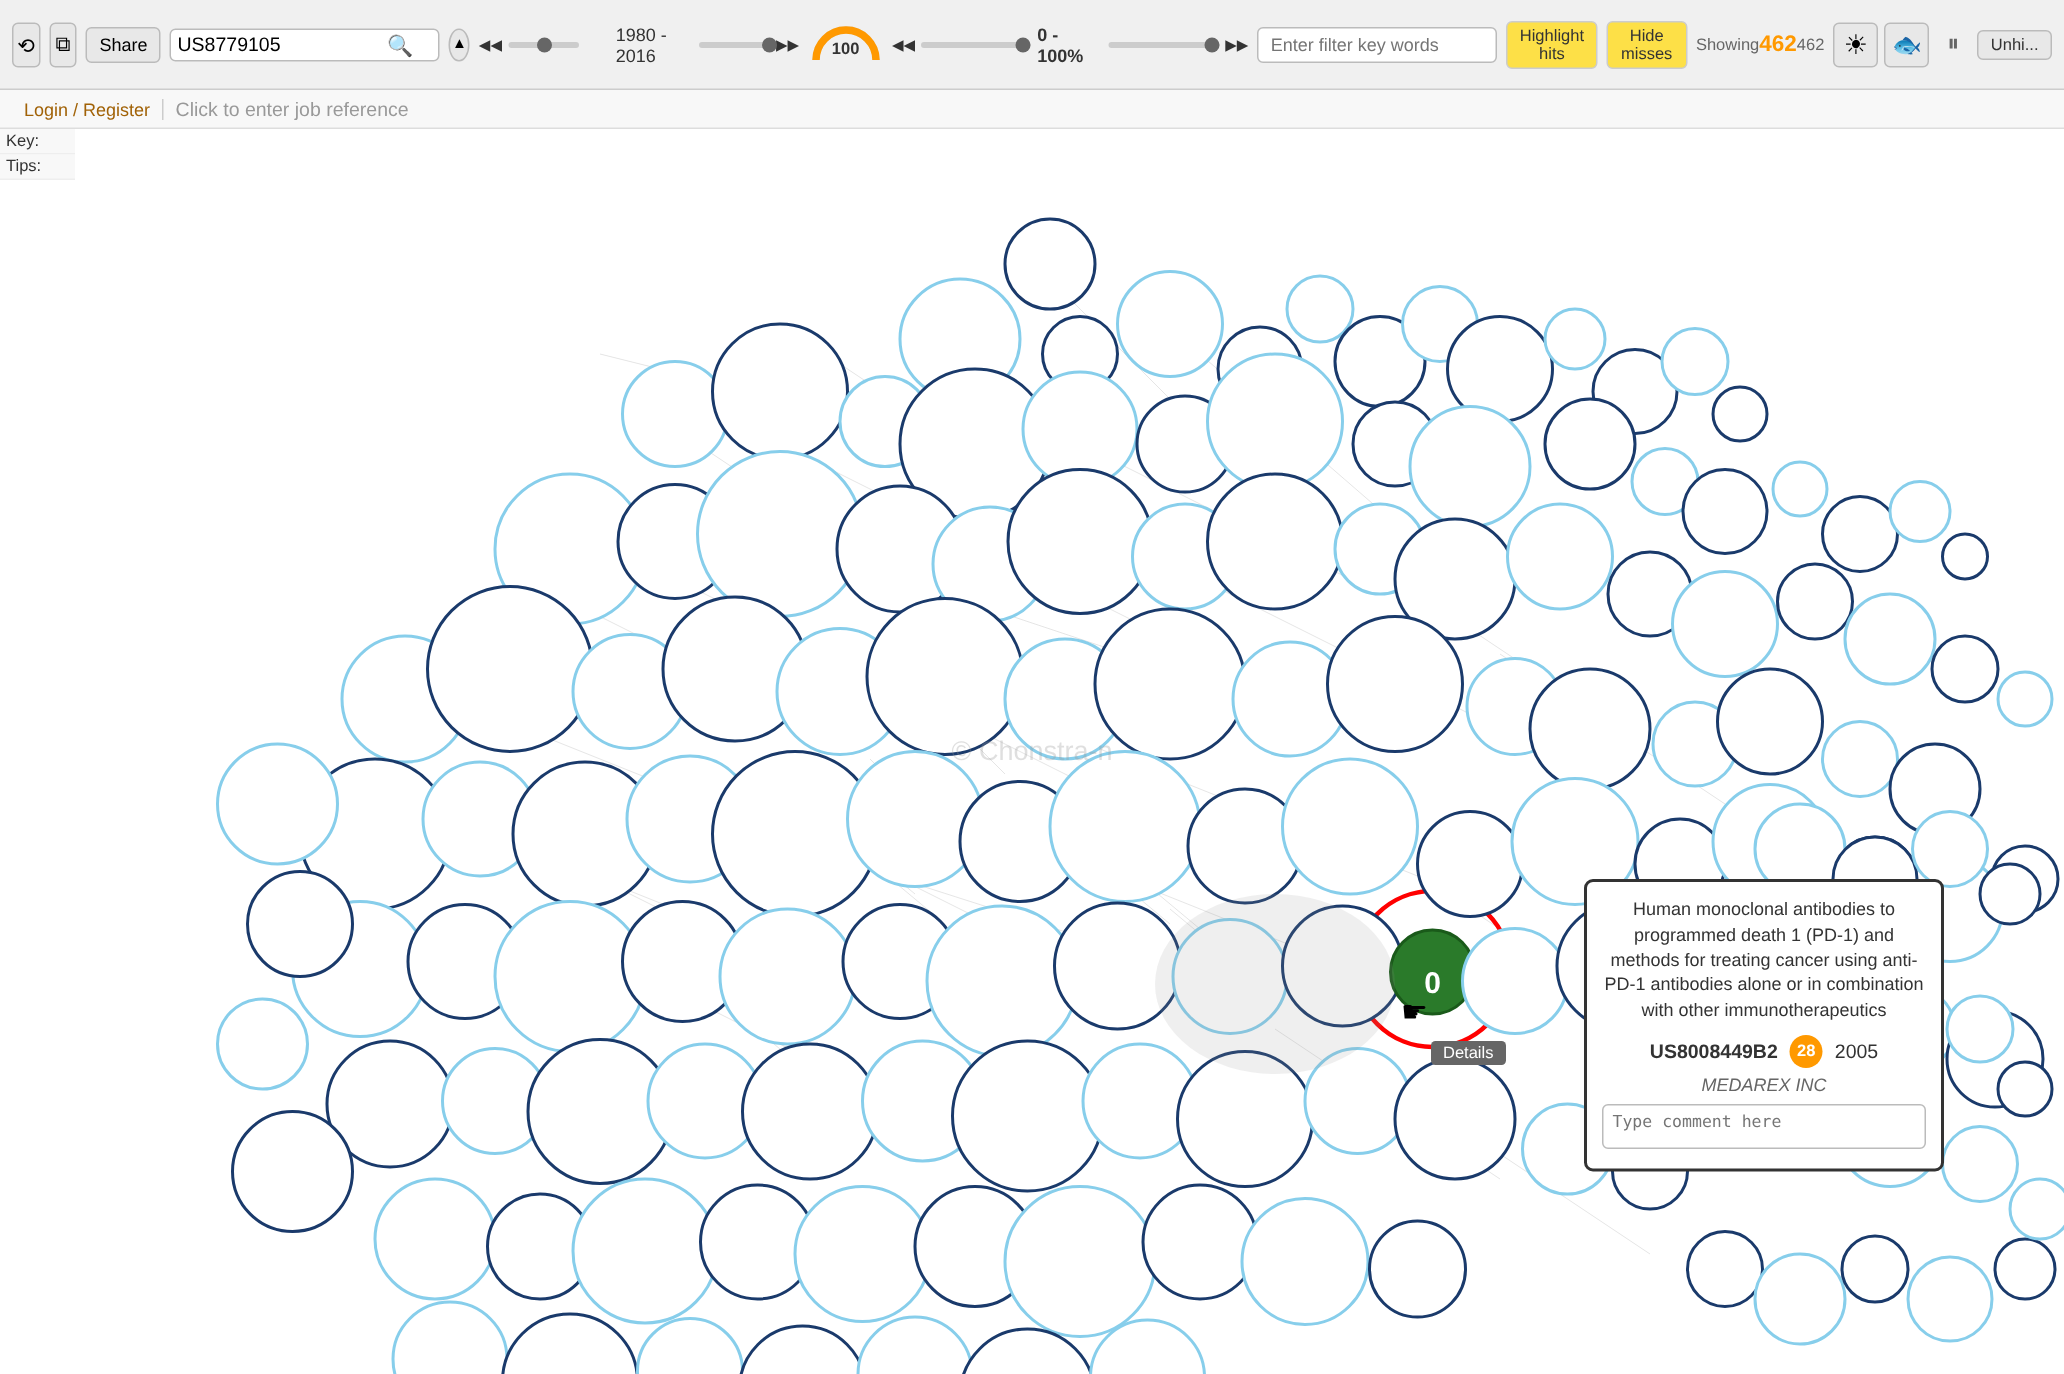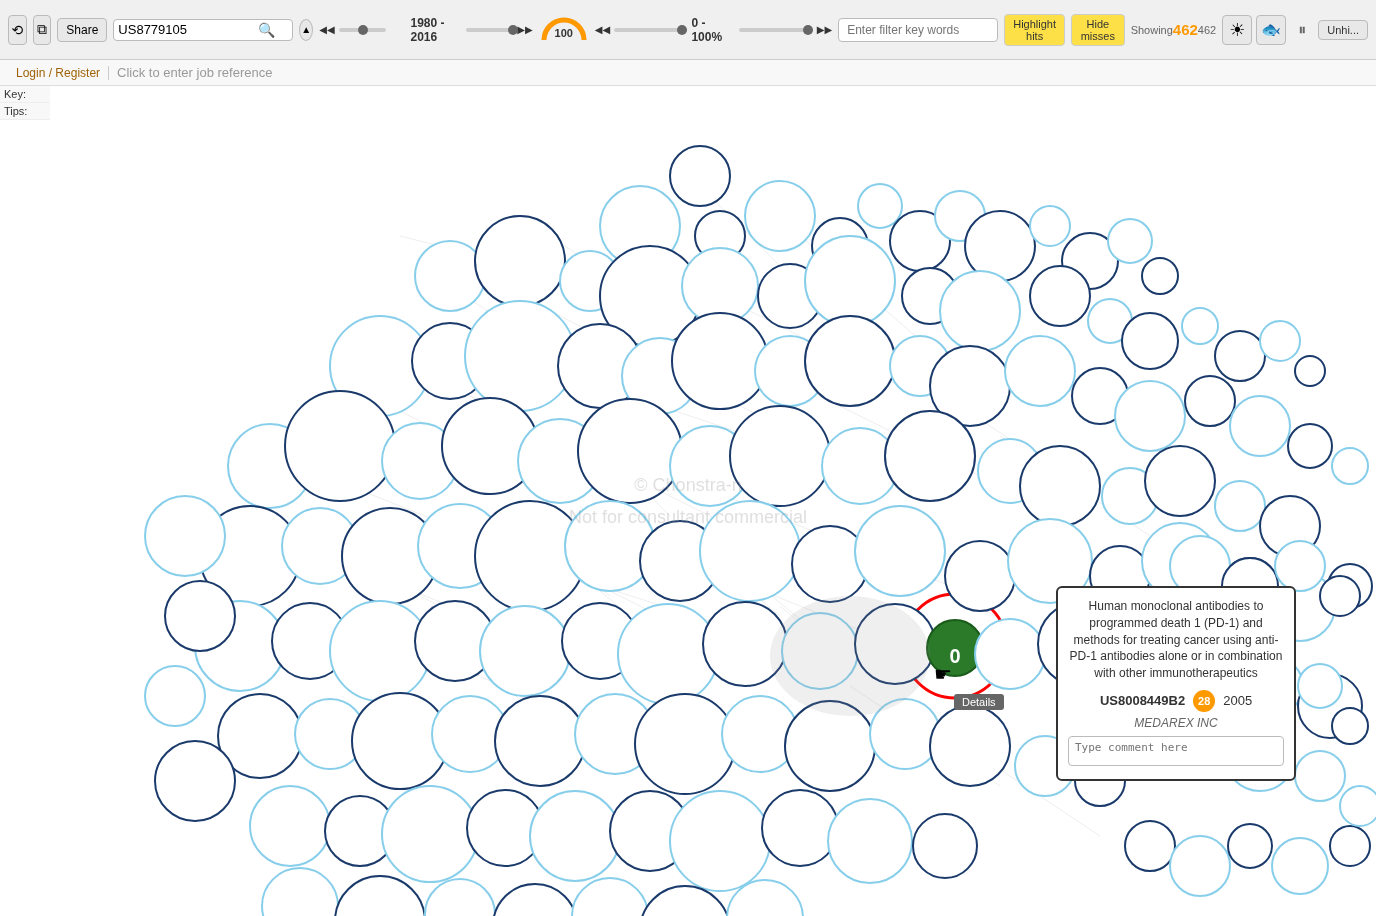--- a/index.html
+++ b/index.html
@@ -170,21 +170,21 @@
     <input type="text" value="US8779105" style="">
     <span class="search-icon">🔍</span>
   </div>
   <div class="arrow-btn">▲</div>
 
   <div class="year-section">
     <span style="cursor:pointer;font-size:10px;">◀◀</span>
     <div class="slider-track">
       <div class="slider-thumb"></div>
     </div>
-    <span style="font-size:12px;font-weight:bold;color:#333;margin-left:20px;">1980 - 2016</span>
+    <span style="font-size:12px;font-weight:normal;color:#333;margin-left:20px;">1980 - 2016</span>
     <div class="slider-track">
       <div class="slider-thumb" style="left:100%;"></div>
     </div>
     <span style="cursor:pointer;font-size:10px;">▶▶</span>
   </div>
 
   <div class="gauge-container">
     <svg width="50" height="30" viewBox="0 0 50 30">
 
       <path d="M5,25 A20,20 0 0,1 45,25" fill="none" stroke="#ddd" stroke-width="5"></path>
@@ -466,21 +466,20 @@
   </svg>
 
   <div style="position:absolute; left: 954px; top: 608px;">
     <button class="details-btn">Details</button>
   </div>
 
   <div style="position:absolute; left:934px; top:576px; font-size:20px; z-index:160; pointer-events:none;">☛</div>
 
   <div class="watermark">
     <div>© Chonstra-n</div>
-    <div>Not for consultant commercial</div>
   </div>
 
   <div id="tooltip">
     <p class="tooltip-title">Human monoclonal antibodies to programmed death 1 (PD-1) and methods for treating cancer using anti-PD-1 antibodies alone or in combination with other immunotherapeutics</p>
     <div class="tooltip-patent-row">
       <span class="patent-number">US8008449B2</span>
       <span class="patent-score">28</span>
       <span class="patent-year">2005</span>
     </div>
     <p class="patent-company">MEDAREX INC</p>

